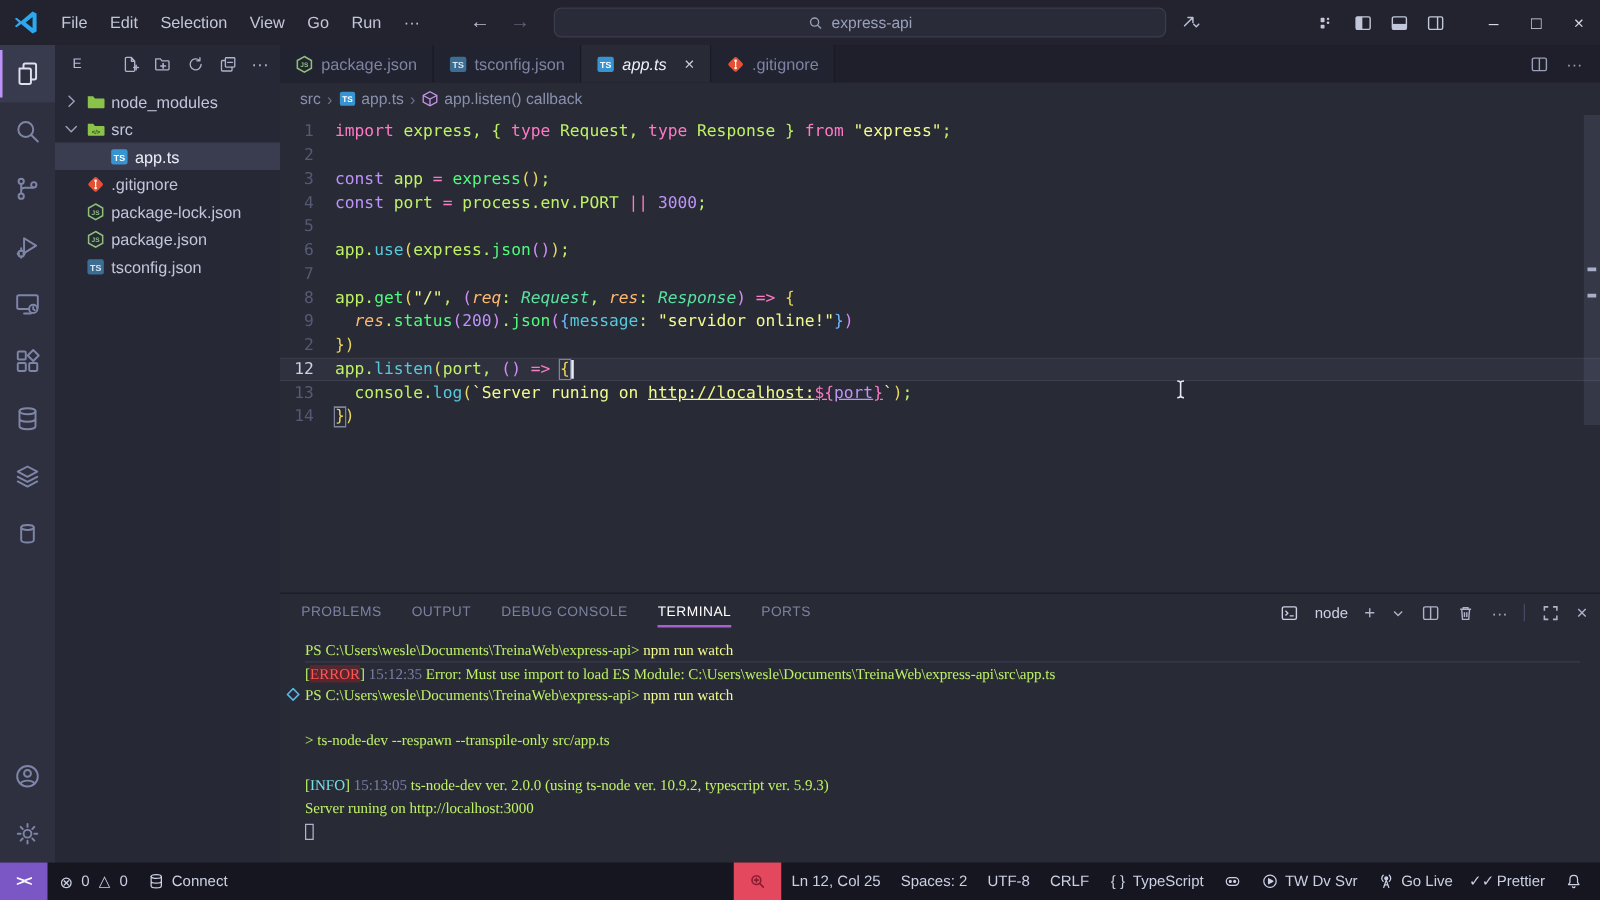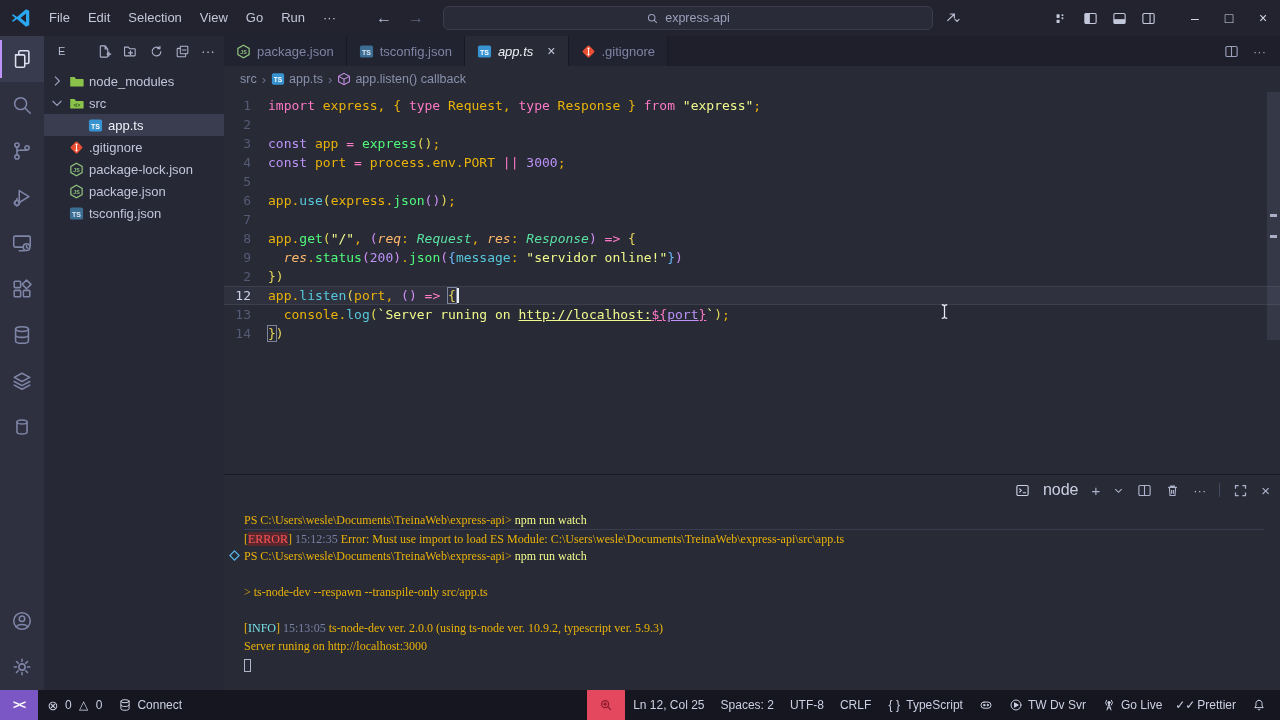--- a/index.html
+++ b/index.html
@@ -77,40 +77,40 @@
 
   
   .code-area { flex:1; background:#282a36; position:relative; overflow:hidden;
     font-family:"DejaVu Sans Mono", monospace; font-size:13px; line-height:19px; padding-top:4px; }
   .code-line { display:flex; height:19px; white-space:pre; position:relative; }
   .gutter { width:44px; flex:0 0 auto; text-align:right; padding-right:17px; color:#565b75; user-select:none; }
   .code-line.current { background:rgba(140,148,180,0.07); box-shadow:inset 0 1px 0 rgba(255,255,255,0.07), inset 0 -1px 0 rgba(255,255,255,0.07); }
   .code-line.current .gutter { color:#ccd1e8; }
   .tk-k{color:#ff79c6} .tk-p{color:#bd93f9} .tk-g{color:#50fa7b} .tk-c{color:#56c9dc}
   .tk-y{color:#f1fa8c} .tk-o{color:#ffb86c;font-style:italic} .tk-t{color:#5ae0a0;font-style:italic}
-  .tk-w{color:#eab308} .tk-b1{color:#e8d75a} .tk-b2{color:#cf8ef4} .tk-b3{color:#6cb8ff}
+  .tk-w{color:#bef264} .tk-b1{color:#e8d75a} .tk-b2{color:#cf8ef4} .tk-b3{color:#6cb8ff}
   .tk-yl{color:#f1fa8c;text-decoration:underline} .tk-kl{color:#ff79c6;text-decoration:underline}
   .tk-wl{color:#bd93f9;text-decoration:underline}
   .tk-b1x{color:#e8d75a;box-shadow:0 0 0 1px #7e849e}
   .tk-cursor{display:inline-block;width:2px;height:15px;background:#eceef6;vertical-align:text-bottom;margin-left:1px}
   .scrollbar { position:absolute; right:0; top:0; width:13px; height:100%; }
   .scroll-thumb { position:absolute; right:0; top:0; width:13px; height:248px; background:rgba(121,128,160,0.16); }
   .ov-mark { position:absolute; right:3px; width:7px; height:3px; background:#a9afc6; }
   .mouse-ibeam { position:absolute; width:9px; height:17px; color:#e8eaf4; }
 
   
   .panel { height:216px; background:#282a36; border-top:1px solid #191a24; display:flex; flex-direction:column; }
   .panel-header { height:30px; display:flex; align-items:center; padding:0 10px 0 17px; }
   .panel-tabs { display:flex; gap:24px; }
   .panel-tab { font-size:11px; letter-spacing:.4px; color:#7b82a1; height:30px; display:flex; align-items:center; position:relative; }
   .panel-tab.active { color:#fff; }
   .panel-tab.active::after { content:""; position:absolute; left:0; right:0; bottom:3px; height:2px; background:#a75fd1; }
   .panel-actions { margin-left:auto; display:flex; align-items:center; gap:13px; color:#aeb3cb; }
   .panel-actions .icon { width:15px; height:15px; }
-  .term-chip { display:flex; align-items:center; gap:13px; font-size:16px; color:#ccd0e4; }
+  .term-chip { display:flex; align-items:center; gap:13px; font-size:12px; color:#ccd0e4; }
   .pa-divider { width:1px; height:14px; background:#444860; }
   .ticon.sm { font-size:15px; }
 
   
   .terminal { flex:1; overflow:hidden; padding:6px 16px 0 20px;
     font-family:"DejaVu Sans Mono", monospace; font-size:12px; line-height:18px; color:#e4e6ef; }
   .term-line { height:18px; white-space:pre; position:relative;font-family:Liberation Serif, serif; }
   .term-line.sep { border-top:1px solid #3a3d50; }
   .tk-err{color:#ff5555;background:#59262e} .tk-info{color:#76e0e2} .tk-dim{color:#7881a5}
   .tk-curhollow{display:inline-block;width:7px;height:13px;border:1px solid #aeb4cc;vertical-align:middle}
@@ -525,20 +525,27 @@
       </div>
       <span class="icon mouse-ibeam" style="left:716px;top:211px">
         <svg viewBox="0 0 10 18" fill="none" stroke="currentColor" stroke-width="1.4">
             <path d="M2 1.5 C3.5 1.5 5 2 5 3.5 C5 2 6.5 1.5 8 1.5 M5 3.5 V14.5 M2 16.5 C3.5 16.5 5 16 5 14.5 C5 16 6.5 16.5 8 16.5"></path>
           </svg>
       </span>
     </div>
 
     <div class="panel">
       <div class="panel-header">
+        <div class="panel-tabs">
+            <div class="panel-tab">PROBLEMS</div>
+            <div class="panel-tab">OUTPUT</div>
+            <div class="panel-tab">DEBUG CONSOLE</div>
+            <div class="panel-tab active">TERMINAL</div>
+            <div class="panel-tab">PORTS</div>
+          </div>
         <div class="panel-actions">
           <span class="term-chip">
             <span class="icon" style="width:15px;height:15px">
               <svg viewBox="0 0 24 24" fill="none" stroke="currentColor" stroke-width="1.8">
                   <rect x="3" y="4" width="18" height="16" rx="2"></rect>
                   <path d="M7 9 l3 3 -3 3 M12.5 15.5 h5"></path>
                 </svg>
             </span>
             <span>node</span>
           </span>

